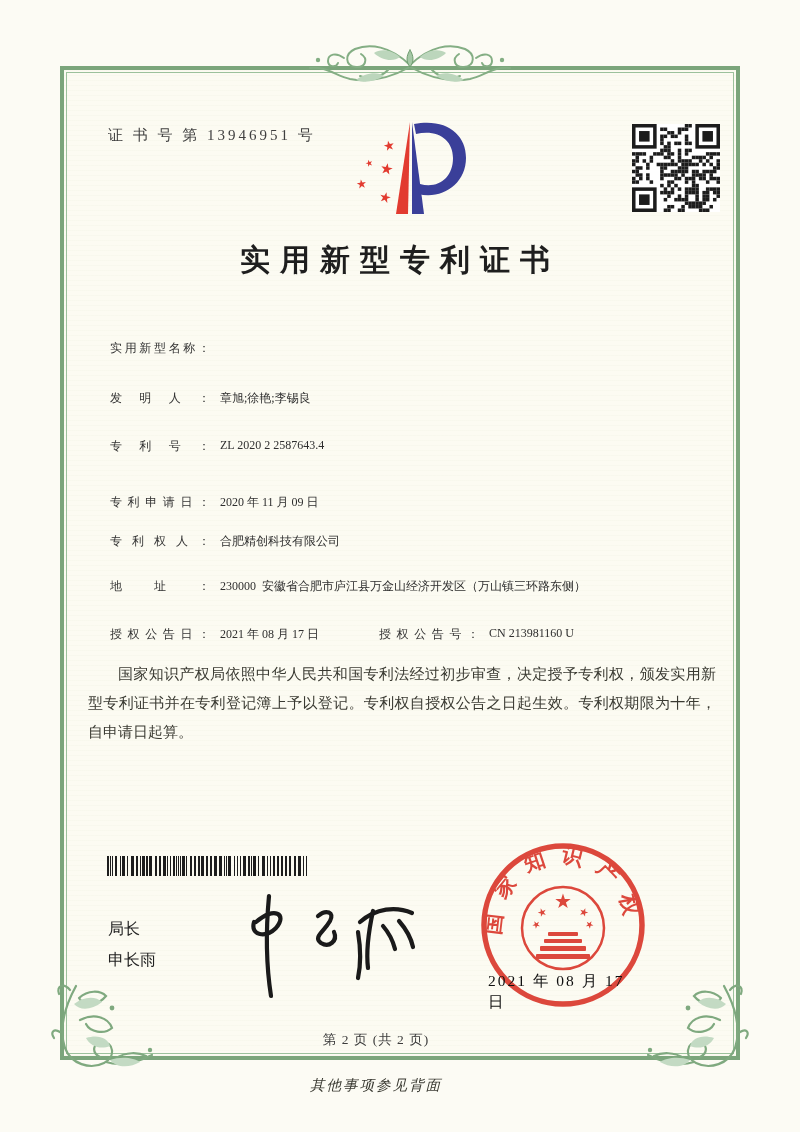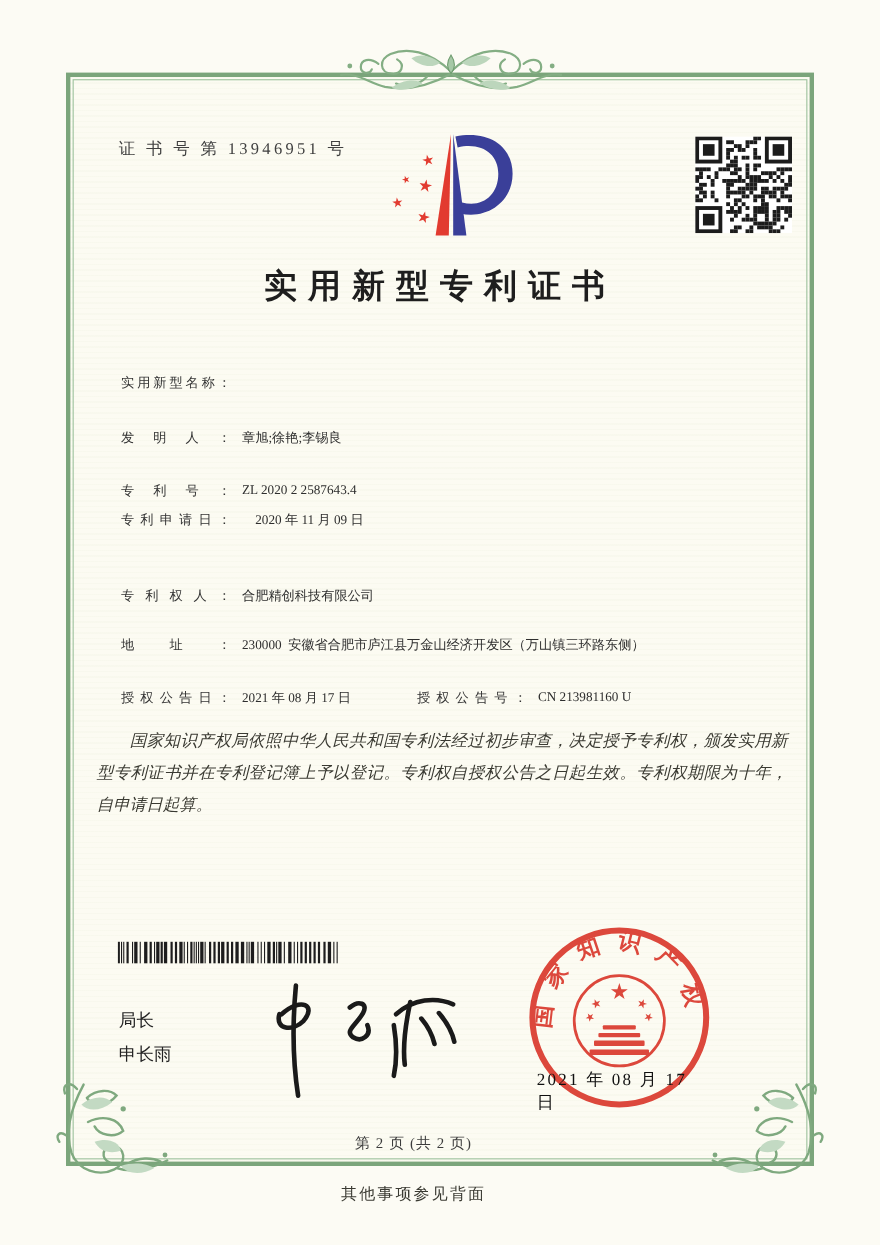--- a/index.html
+++ b/index.html
@@ -37,26 +37,26 @@
   
   .row{position:absolute;left:110px;font-size:12px;color:#333;display:flex;}
   .row .lab{
     display:inline-block;width:100px;flex:0 0 100px;
     text-align:justify;text-align-last:justify;color:#333;
   }
   .row .val{margin-left:10px;white-space:pre-wrap;color:#2e2e2e;}
   .row .val.wrapv{display:inline-block;width:452px;}
   .row .lab2{display:inline-block;width:100px;text-align:justify;text-align-last:justify;margin-left:60px;flex:0 0 100px;}
   .r-name{top:340px;} .r-inv{top:390px;} .r-pat{top:438px;}
-  .r-fil{top:464px;gap:12px;} .r-own{top:533px;} .r-adr{top:578px;} .r-grant{top:626px;}
+  .r-fil{top:494px;} .r-own{top:533px;} .r-adr{top:578px;} .r-grant{top:626px;}
   
   .body-text{
     position:absolute;left:88px;top:660px;width:628px;
     font-size:15px;line-height:29px;color:#3a3a32;
-    font-style:italic;text-align:justify;
+    text-align:justify;
   }
   .body-text p{margin:0;text-indent:2em;}
   
   .barcode{position:absolute;left:107px;top:856px;}
   .signer{
     position:absolute;left:108px;top:913px;
     font-family:"Liberation Sans","DejaVu Sans",sans-serif;
     font-size:16px;color:#222;line-height:31px;
   }
   .sig{position:absolute;left:222px;top:886px;}
@@ -66,21 +66,21 @@
     position:absolute;left:488px;top:971px;width:150px;
     font-size:15.5px;color:#101010;letter-spacing:2px;white-space:pre-wrap;
   }
   
   .page-info{
     position:absolute;left:0;right:48px;top:1031px;
     text-align:center;font-size:13.5px;color:#3c3c3c;letter-spacing:1px;
   }
   .back-note{
     position:absolute;left:0;right:48px;top:1076px;
-    text-align:center;font-size:14.5px;color:#3a3a32;letter-spacing:2px;
+    text-align:center;font-size:14.5px;color:#3a3a32;font-style:italic;letter-spacing:2px;
   }
   
   .orn-top{position:absolute;left:280px;top:36px;}
   .orn-bl{position:absolute;left:46px;top:980px;}
   .orn-br{position:absolute;left:642px;top:980px;transform:scaleX(-1);}
 </style>
 </head>
 <body>
 
 <div class="page">

